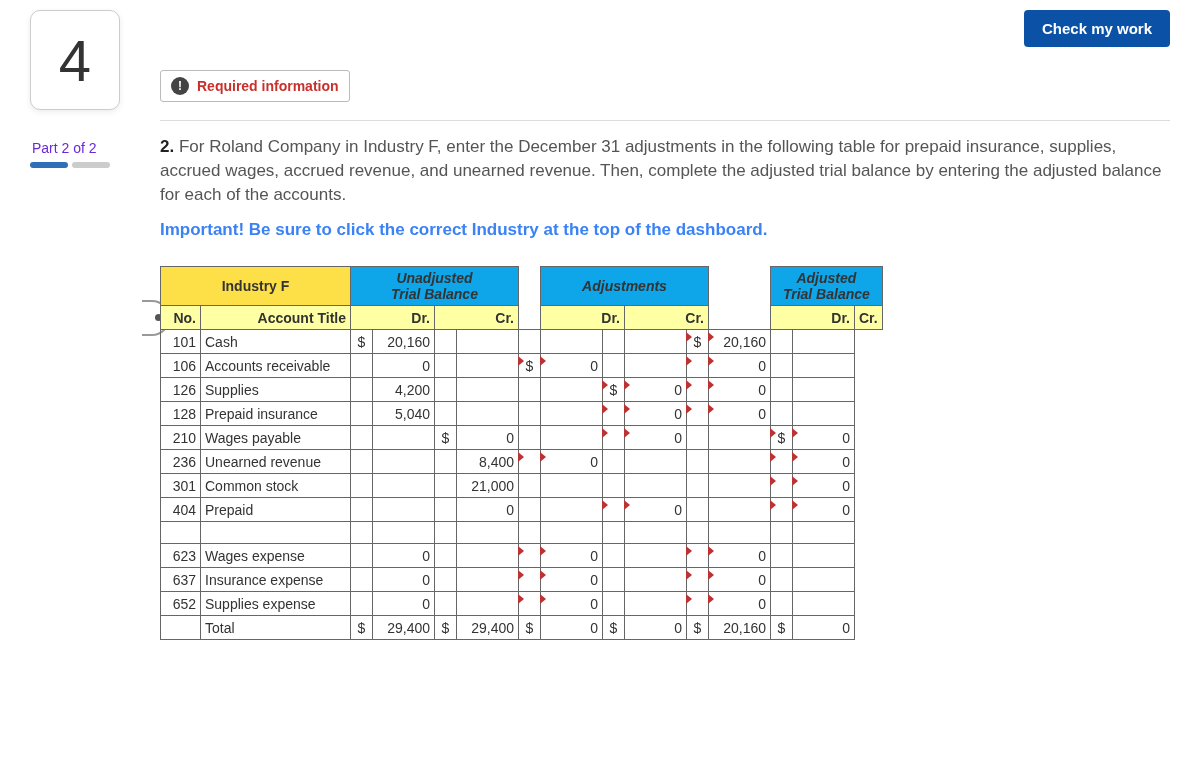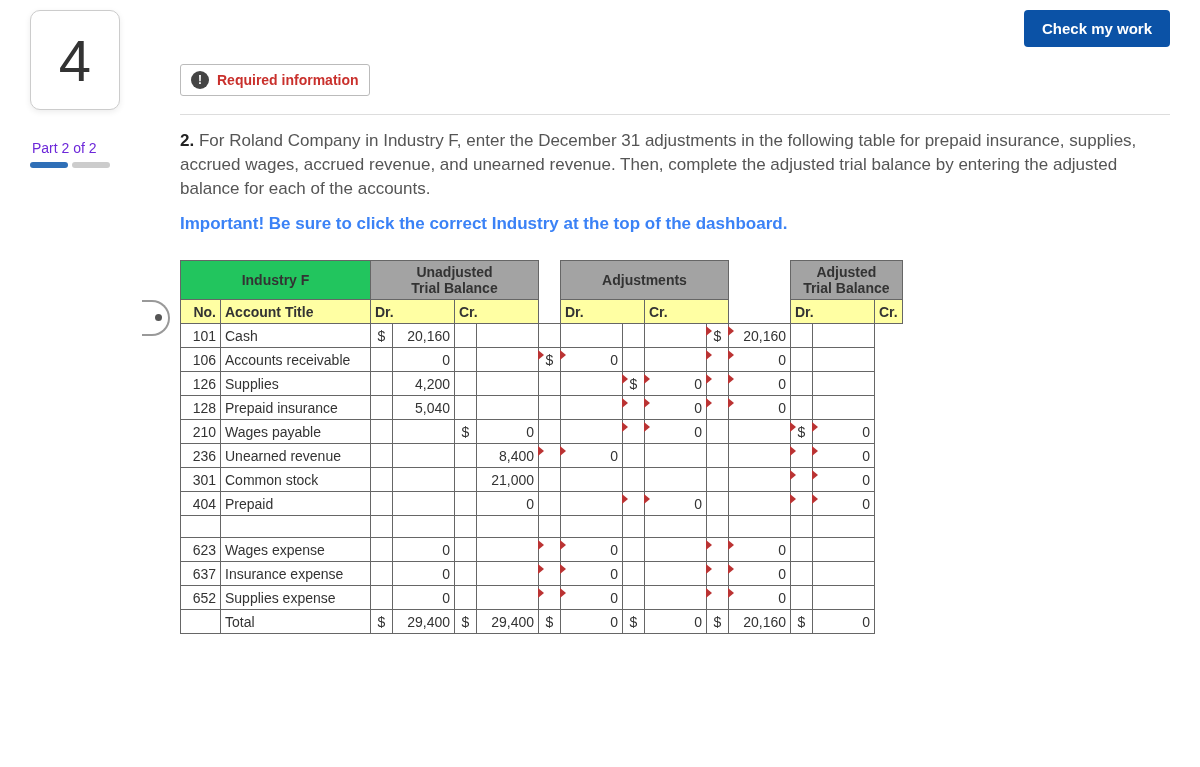--- a/index.html
+++ b/index.html
@@ -48,23 +48,22 @@
   }
   .part-bar {
     height: 6px;
     width: 38px;
     border-radius: 3px;
   }
   .bar-blue { background: #2f6fb7; }
   .bar-grey { background: #ccc; }
   .right-col {
     flex: 1;
-    padding: 4px 30px 0 0;
+    padding: 10px 30px 0 0;
     position: relative;
-    margin-left: 20px;
   }
   .check-btn {
     position: absolute;
     top: 10px;
     right: 30px;
     background: #0b52a6;
     color: #fff;
     padding: 10px 18px;
     border-radius: 4px;
     font-weight: bold;
@@ -122,29 +121,30 @@
     font-size: 14px;
   }
   .tb-table th, .tb-table td {
     border: 1px solid #666;
     padding: 3px 4px;
     vertical-align: middle;
     height: 24px;
   }
   .tb-table th { font-weight: bold; }
   .hdr-industry {
-    background: #22c55e;
+    background: #fde047;
   }
   .hdr-section {
-    background: #a3a3a3;
+    background: #0ea5e9;
     text-align: center;
+    font-style: italic;
   }
   .hdr-sub {
     background: #ffffa3;
-    text-align: left;
+    text-align: right;
   }
   .col-no { width: 40px; text-align: right; }
   .col-title { width: 150px; padding-left: 6px; }
   .col-cur { width: 22px; text-align: center; }
   .col-val { width: 62px; text-align: right; padding-right: 4px; }
   .flag {
     position: relative;
   }
   .flag::before {
     content: "";

